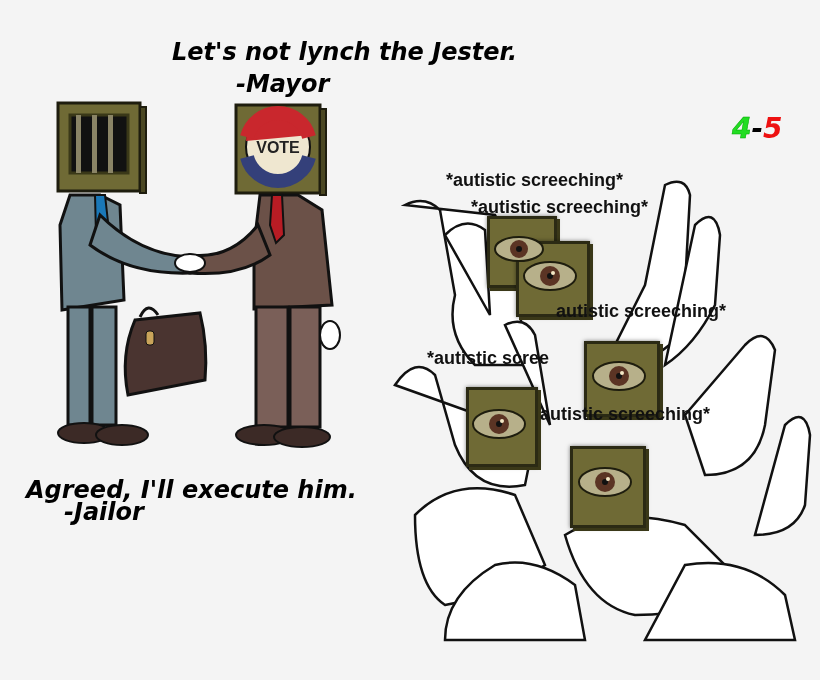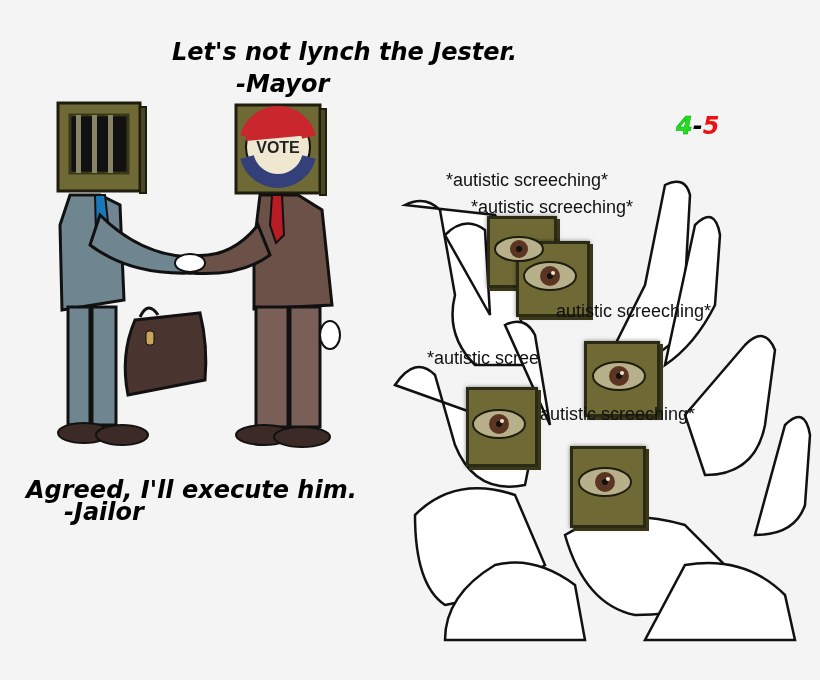--- a/index.html
+++ b/index.html
@@ -1,19 +1,19 @@
 <!DOCTYPE html>
 <html><head>
 <meta charset="utf-8">
 <style>
   html,body{margin:0;padding:0;}
   body{width:820px;height:680px;background:#f4f4f4;position:relative;overflow:hidden;font-family:"DejaVu Sans",sans-serif;}
   .caption{position:absolute;font-weight:bold;font-style:italic;color:#000;font-size:24px;white-space:nowrap;}
-  .score{position:absolute;left:676px;top:112px;font-weight:bold;font-style:italic;font-size:24px;}
-  .screech{position:absolute;font-family:"Liberation Sans",sans-serif;font-size:18px;font-weight:normal;color:#111;white-space:nowrap;}
+  .score{position:absolute;left:732px;top:112px;font-weight:bold;font-style:italic;font-size:28px;}
+  .screech{position:absolute;font-family:"Liberation Sans",sans-serif;font-size:18px;font-weight:bold;color:#111;white-space:nowrap;}
   .figure{position:absolute;}
   .crate{position:absolute;background:#6f6a35;border:3px solid #2b2a14;box-shadow:3px 3px 0 #3a3818, 0 0 4px rgba(0,0,0,.5);}
 </style>
 </head>
 <body>
 
 <div class="caption" style="left:124px;top:38px;margin-left:48px;">Let's not lynch the Jester.</div>
 <div class="caption" style="left:236px;top:70px;font-style:italic;">-Mayor</div>
 <div class="caption" style="left:26px;top:476px;">Agreed, I'll execute him.</div>
 <div class="caption" style="left:64px;top:498px;">-Jailor</div>

